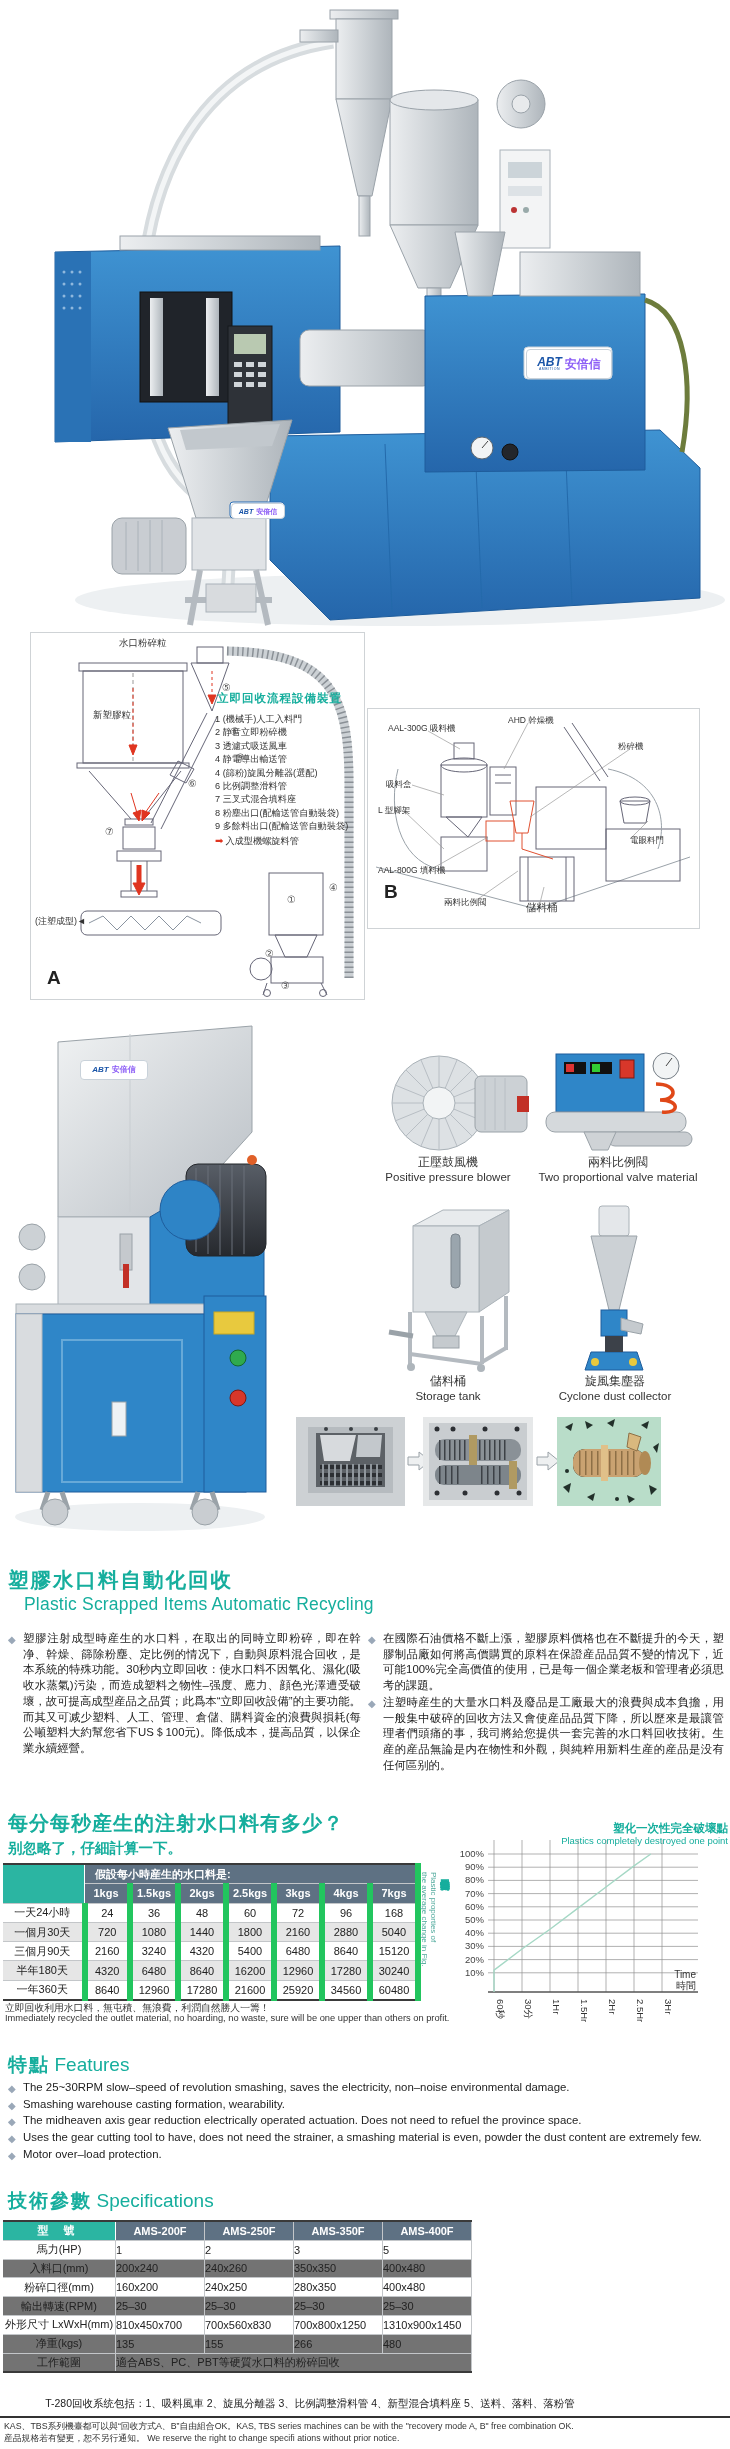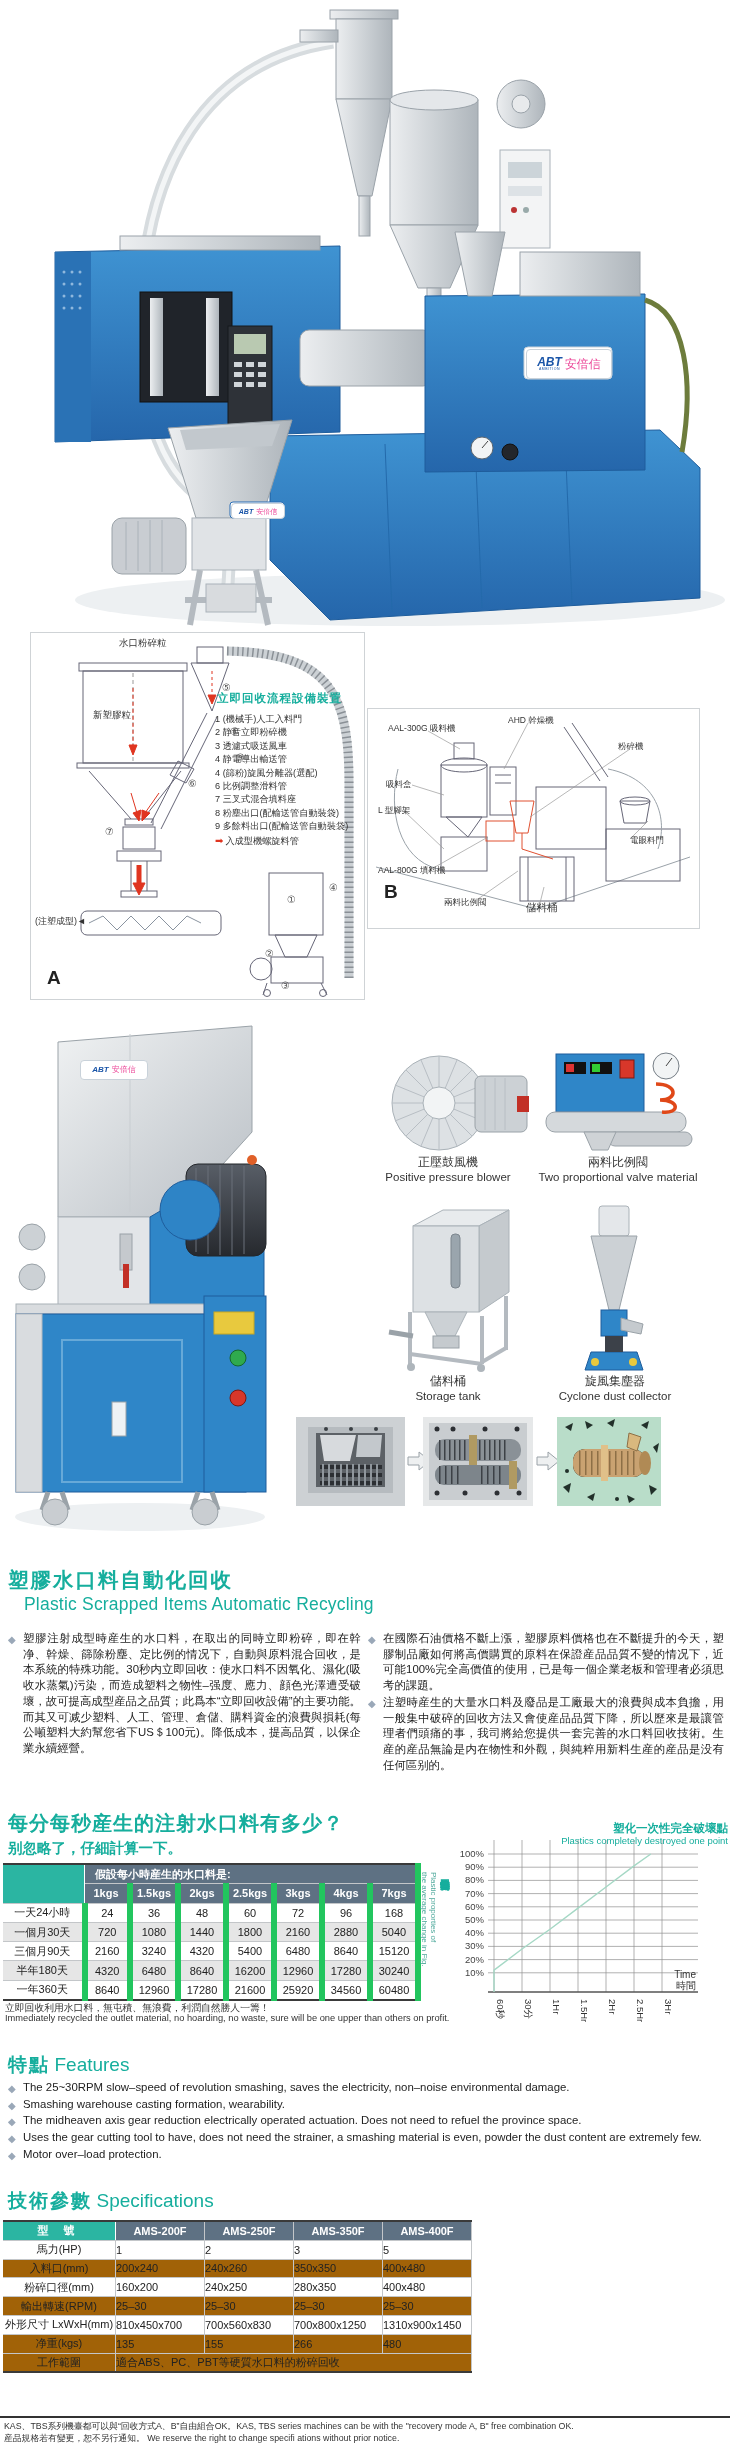--- a/index.html
+++ b/index.html
@@ -31,21 +31,21 @@
   .note-cn{font-size:9.8px;color:#333;}
   .note-en{font-size:9.3px;color:#333;}
   
   table.sp{border-collapse:collapse;border-top:2px solid #3a3a3a;border-bottom:2px solid #3a3a3a;
            font-size:11px;table-layout:fixed;}
   table.sp th,table.sp td{border-right:1px solid #c3c6c9;border-bottom:1px solid #c3c6c9;
            height:17.8px;padding:0;font-weight:normal;}
   table.sp .sp-model{background:var(--tealcell,#2bb5a2);color:#fff;font-weight:bold;
            letter-spacing:6px;width:112px;border-right:1px solid #fff;}
   table.sp .sp-head{background:var(--slate,#5e7183);color:#fff;font-weight:bold;width:88px;}
-  table.sp tr.alt td,table.sp tr.alt th{background:#a16207;}
+  table.sp tr.alt td,table.sp tr.alt th{background:#737373;}
   .spec-fn{font-size:10.5px;color:#222;text-align:center;white-space:nowrap;}
   .hr2{border-top:2px solid #333;width:730px;height:0;}
   .foot{font-size:8.8px;color:#333;white-space:nowrap;}
   
   .da-line{font-size:9.2px;line-height:13.4px;color:#333;white-space:nowrap;}
   .red-arrow{color:#e03520;font-size:10px;margin-right:2px;}
   .da-m{position:absolute;font-size:10px;color:#555;line-height:10px;}
   .da-m1{left:256px;top:262px;} .da-m2{left:234px;top:316px;} .da-m3{left:250px;top:348px;}
   .da-m4{left:298px;top:250px;} .da-m5{left:191px;top:50px;}  .da-m6{left:157px;top:146px;}
   .da-m7{left:74px;top:194px;}  .da-m8{left:199px;top:94px;}  .da-m9{left:205px;top:120px;}
@@ -57,21 +57,21 @@
   .db-l3{left:18px;top:70px;}  .db-l4{left:10px;top:96px;}  .db-l5{left:262px;top:126px;}
   .db-l6{left:10px;top:156px;} .db-l7{left:76px;top:188px;} .db-l8{left:158px;top:192px;font-size:10.5px;}
   
   .cap-cn{font-size:12px;color:#333;text-align:center;line-height:15px;}
   .cap-en{font-size:11.5px;color:#333;text-align:center;line-height:15px;}
   
   .plate{background:#fff;border:1px solid #c9d2da;border-radius:4px;display:flex;
          align-items:center;justify-content:center;gap:3px;}
   .plate .abt{font-weight:bold;font-style:italic;color:#1a55a8;line-height:1;text-align:center;}
   .plate .amb{display:block;font-style:normal;font-weight:normal;letter-spacing:0.5px;color:#1a55a8;}
-  .plate .cn{font-weight:normal;color:#ec4899;line-height:1;}
+  .plate .cn{font-weight:bold;color:#8b5cf6;line-height:1;}
   .vtext{writing-mode:vertical-rl;text-orientation:mixed;display:block;}
   .vt-cn{font-size:9.5px;font-weight:bold;color:var(--accent,#16ae9d);display:block;}
   .vt-en{font-size:8px;color:#4fa99c;display:block;}
 </style>
 </head>
 <body>
 
 <div id="page">
 
   <div class="abs" style="left:0;top:0;width:730px;height:630px;">
@@ -789,17 +789,18 @@
             <td>266</td>
             <td>480</td>
           </tr>
           <tr class="alt">
             <th>工作範圍</th>
             <td colspan="4">適合ABS、PC、PBT等硬質水口料的粉碎回收</td>
           </tr>
         </tbody>
       </table>
     </div>
+  <div class="abs spec-fn" style="left:0;top:2397px;width:620px;">T-280回收系统包括：1、吸料風車  2、旋風分離器  3、比例調整滑料管  4、新型混合填料座  5、送料、落料、落粉管</div>
   <div class="abs hr2" style="left:0;top:2416px;"></div>
   <div class="abs foot" style="left:4px;top:2421px;width:726px;">KAS、TBS系列機臺都可以與“回收方式A、B”自由組合OK。KAS, TBS series machines can be with the "recovery mode A, B" free combination OK.</div>
   <div class="abs foot" style="left:4px;top:2433px;width:726px;">産品規格若有變更，恕不另行通知。  We reserve the right to change specifi ations without prior notice.</div>
 
 </div>
 
 </body></html>

